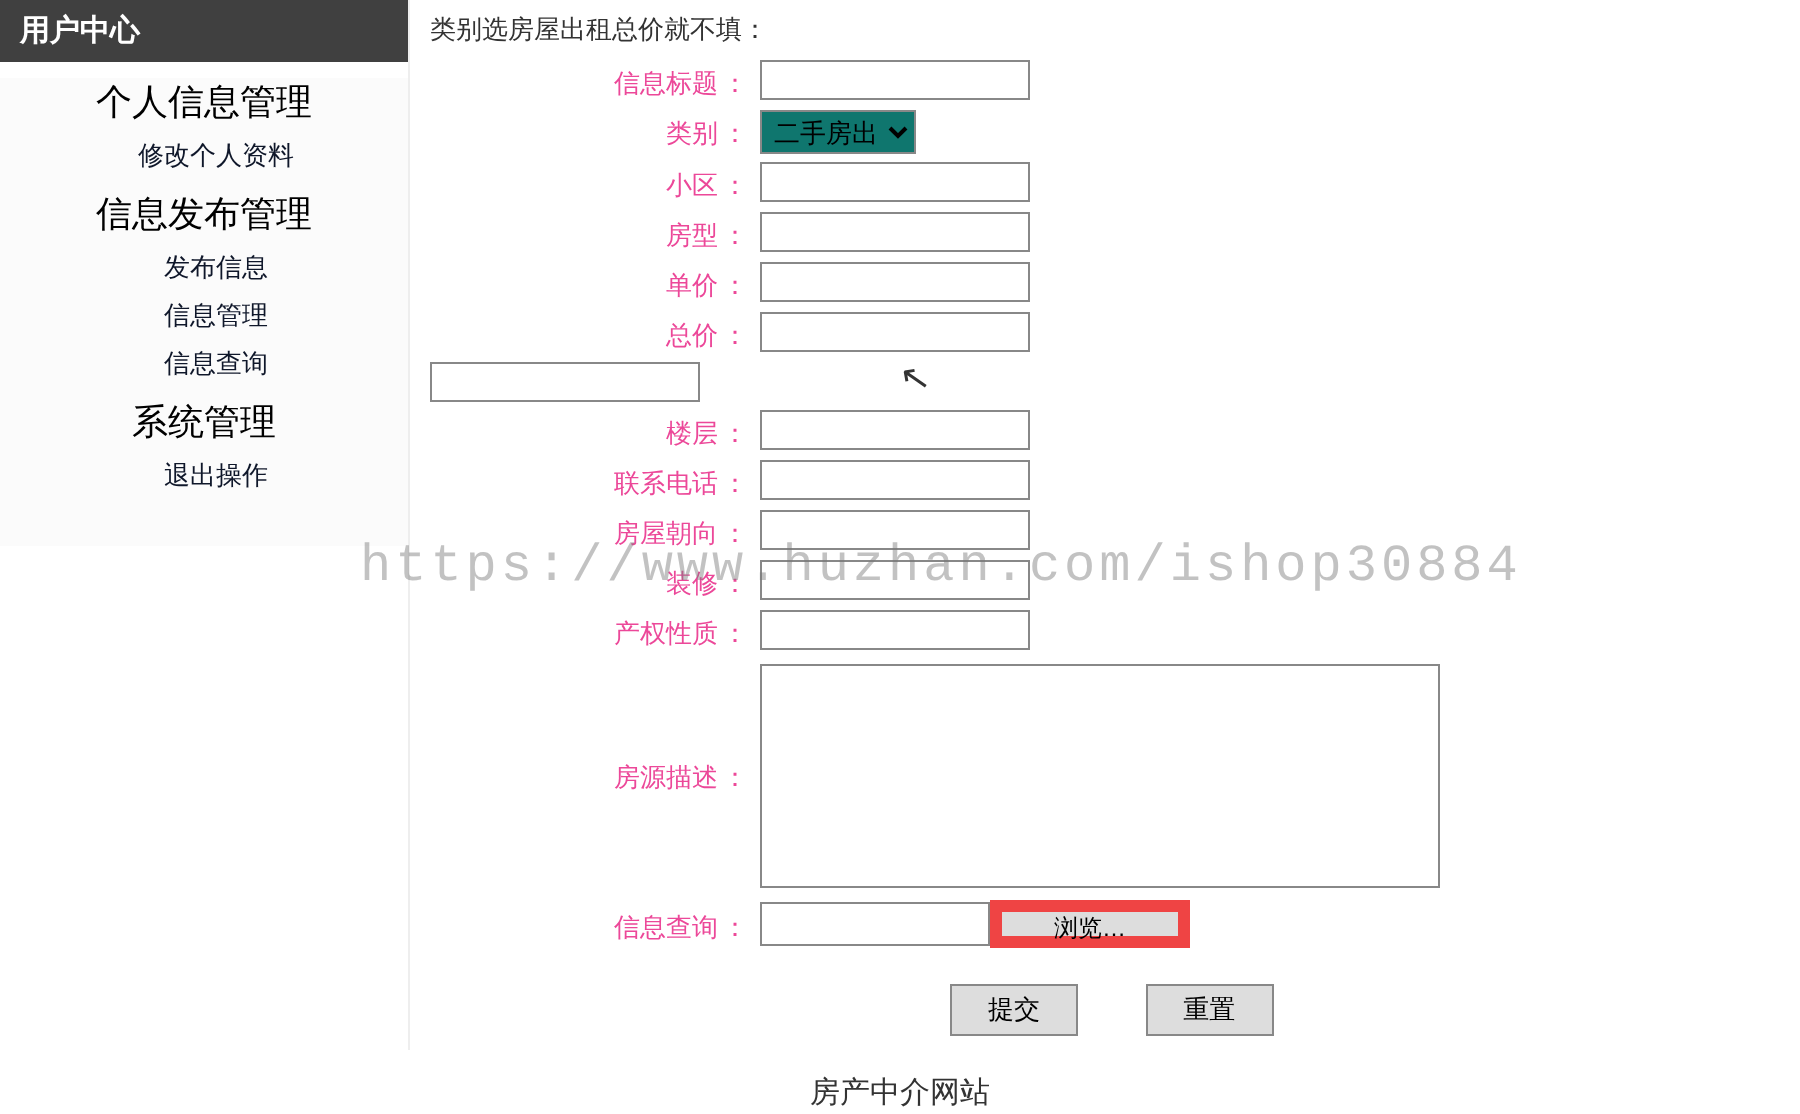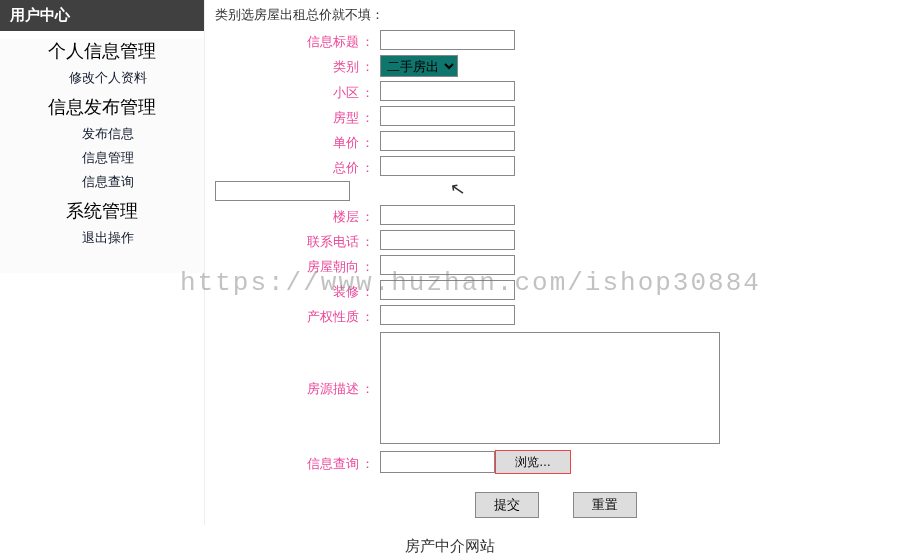--- a/index.html
+++ b/index.html
@@ -103,22 +103,22 @@
       align-items: center;
     }
     .file-text {
       width: 115px;
       height: 22px;
       border: 1px solid #888;
       background: #fff;
     }
     .browse-btn {
       height: 24px;
-      width: 76px;
-      border: 1px solid #ef4444;
+      width: 100px;
+      border: 6px solid #ef4444;
       background: #ddd;
       margin-left: 0;
       font-size: 12px;
       cursor: pointer;
       text-align: center;
     }
     .action-row {
       margin-top: 18px;
       margin-left: 260px;
     }

